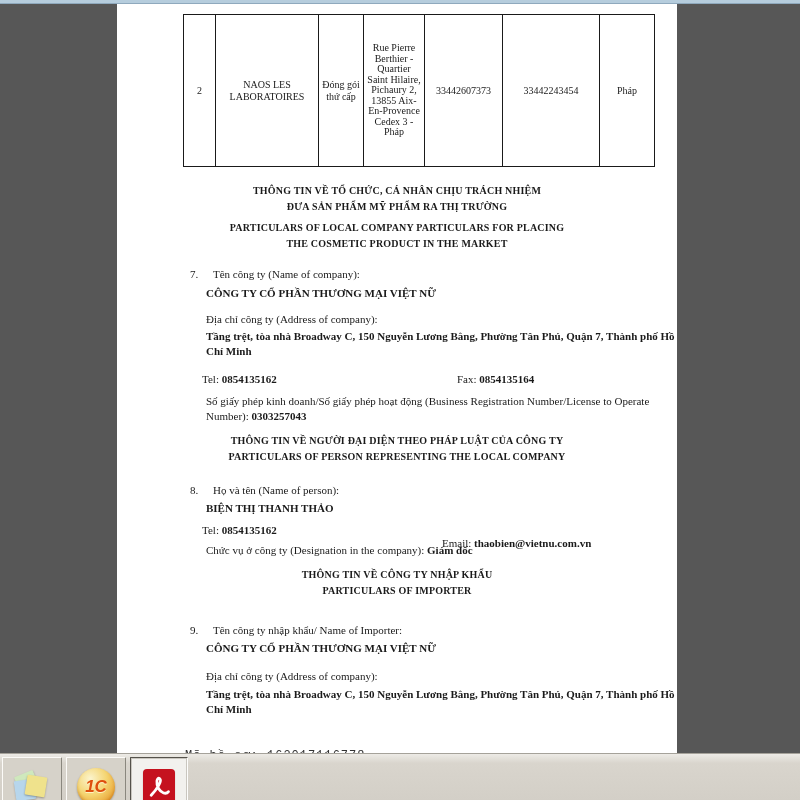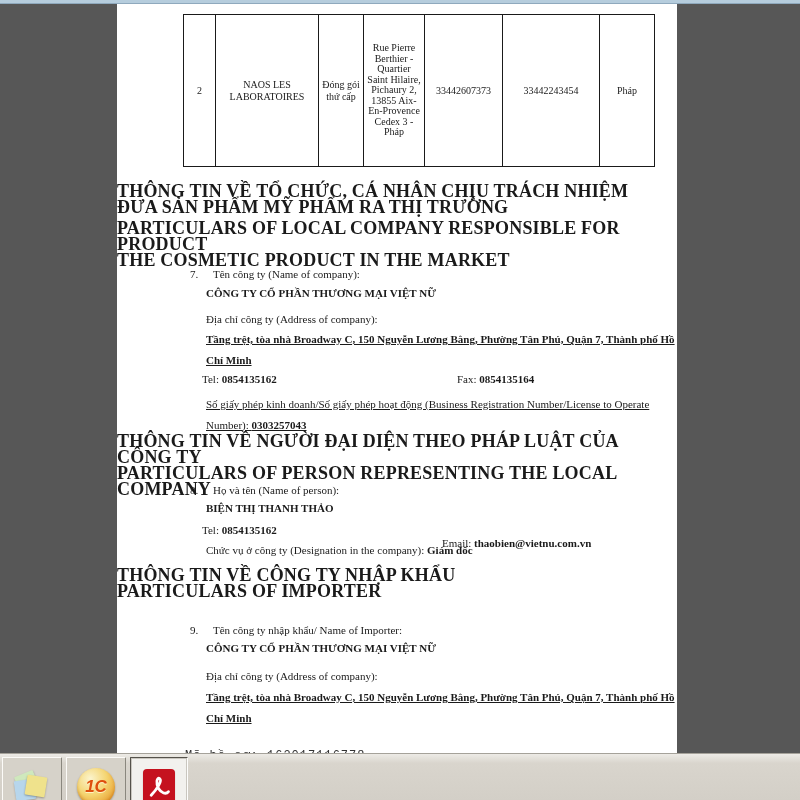--- a/index.html
+++ b/index.html
@@ -11,25 +11,25 @@
   
   .page { position:absolute; top:4px; left:117px; width:560px; height:750px; background:#ffffff; color:#1a1a1a; }
   .abs { position:absolute; }
 
   
   table.mtable { border-collapse:collapse; table-layout:fixed; width:457px; }
   table.mtable td { border:1px solid #1a1a1a; text-align:center; vertical-align:middle; font-size:10px; line-height:12px; padding:1px 2px; word-wrap:break-word; }
   table.mtable td.addr { font-size:10px; line-height:10.5px; }
   .c0{width:32px}.c1{width:103px}.c2{width:45px}.c3{width:61px}.c4{width:78px}.c5{width:97px}.c6{width:55px}
 
-  .heading { width:100%; text-align:left; font-weight:bold; font-size:18px; line-height:16px; letter-spacing:.2px; }
+  .heading { width:100%; text-align:center; font-weight:bold; font-size:10px; line-height:16px; letter-spacing:.2px; }
   .line { font-size:11px; line-height:14px; white-space:nowrap;margin-top:8px; }
   .b { font-weight:bold; }
   .itemno { display:inline-block; width:23px; }
-  .wrapblock { white-space:normal; width:475px; line-height:21px;text-decoration:underline; }
+  .wrapblock { white-space:normal; width:475px; line-height:15px; }
   .mono { font-family:"Liberation Mono","DejaVu Sans Mono",monospace; font-size:12px; letter-spacing:1px; color:#333; }
 
   
   .taskbar { position:absolute; left:0; bottom:0; width:800px; height:47px;
              background:linear-gradient(#edebe6,#d9d5cd 20%,#d3cfc7); border-top:1px solid #a5a29a; }
   .tbtn { position:absolute; top:3px; height:60px; width:60px; background:#d6d2c9;
           border:1px solid; border-color:#fcfbf8 #8a877e #8a877e #fcfbf8; border-radius:1px;
           display:flex; align-items:center; justify-content:center; cursor:pointer; }
   .tbtn.active { background:#f2f1ee; border-color:#55524b #fdfdfc #fdfdfc #55524b; box-shadow:inset 0 0 0 1px #c9c6bf; }
 
@@ -71,21 +71,21 @@
       <td class="c6">Pháp</td>
     </tr>
   </tbody>
     </table>
 
   <div class="abs heading" style="top:179px;">
     <div>THÔNG TIN VỀ TỔ CHỨC, CÁ NHÂN CHỊU TRÁCH NHIỆM</div>
     <div>ĐƯA SẢN PHẨM MỸ PHẨM RA THỊ TRƯỜNG</div>
   </div>
   <div class="abs heading" style="top:216px;">
-    <div>PARTICULARS OF LOCAL COMPANY RESPONSIBLE FOR PRODUCT</div>
+    <div>PARTICULARS OF LOCAL COMPANY PARTICULARS FOR PLACING</div>
     <div>THE COSMETIC PRODUCT IN THE MARKET</div>
   </div>
 
   <div class="abs line" style="left:73px; top:255px;">
     <span class="itemno">7.</span><span>Tên công ty (Name of company):</span>
   </div>
   <div class="abs line b" style="left:89px; top:274px;">CÔNG TY CỔ PHẦN THƯƠNG MẠI VIỆT NỮ</div>
 
   <div class="abs line" style="left:89px; top:300px;">Địa chỉ công ty (Address of company):</div>
   <div class="abs line b wrapblock" style="left:89px; top:317px;">Tầng trệt, tòa nhà Broadway C, 150 Nguyễn Lương Bằng, Phường Tân Phú, Quận 7, Thành phố Hồ Chí Minh</div>

